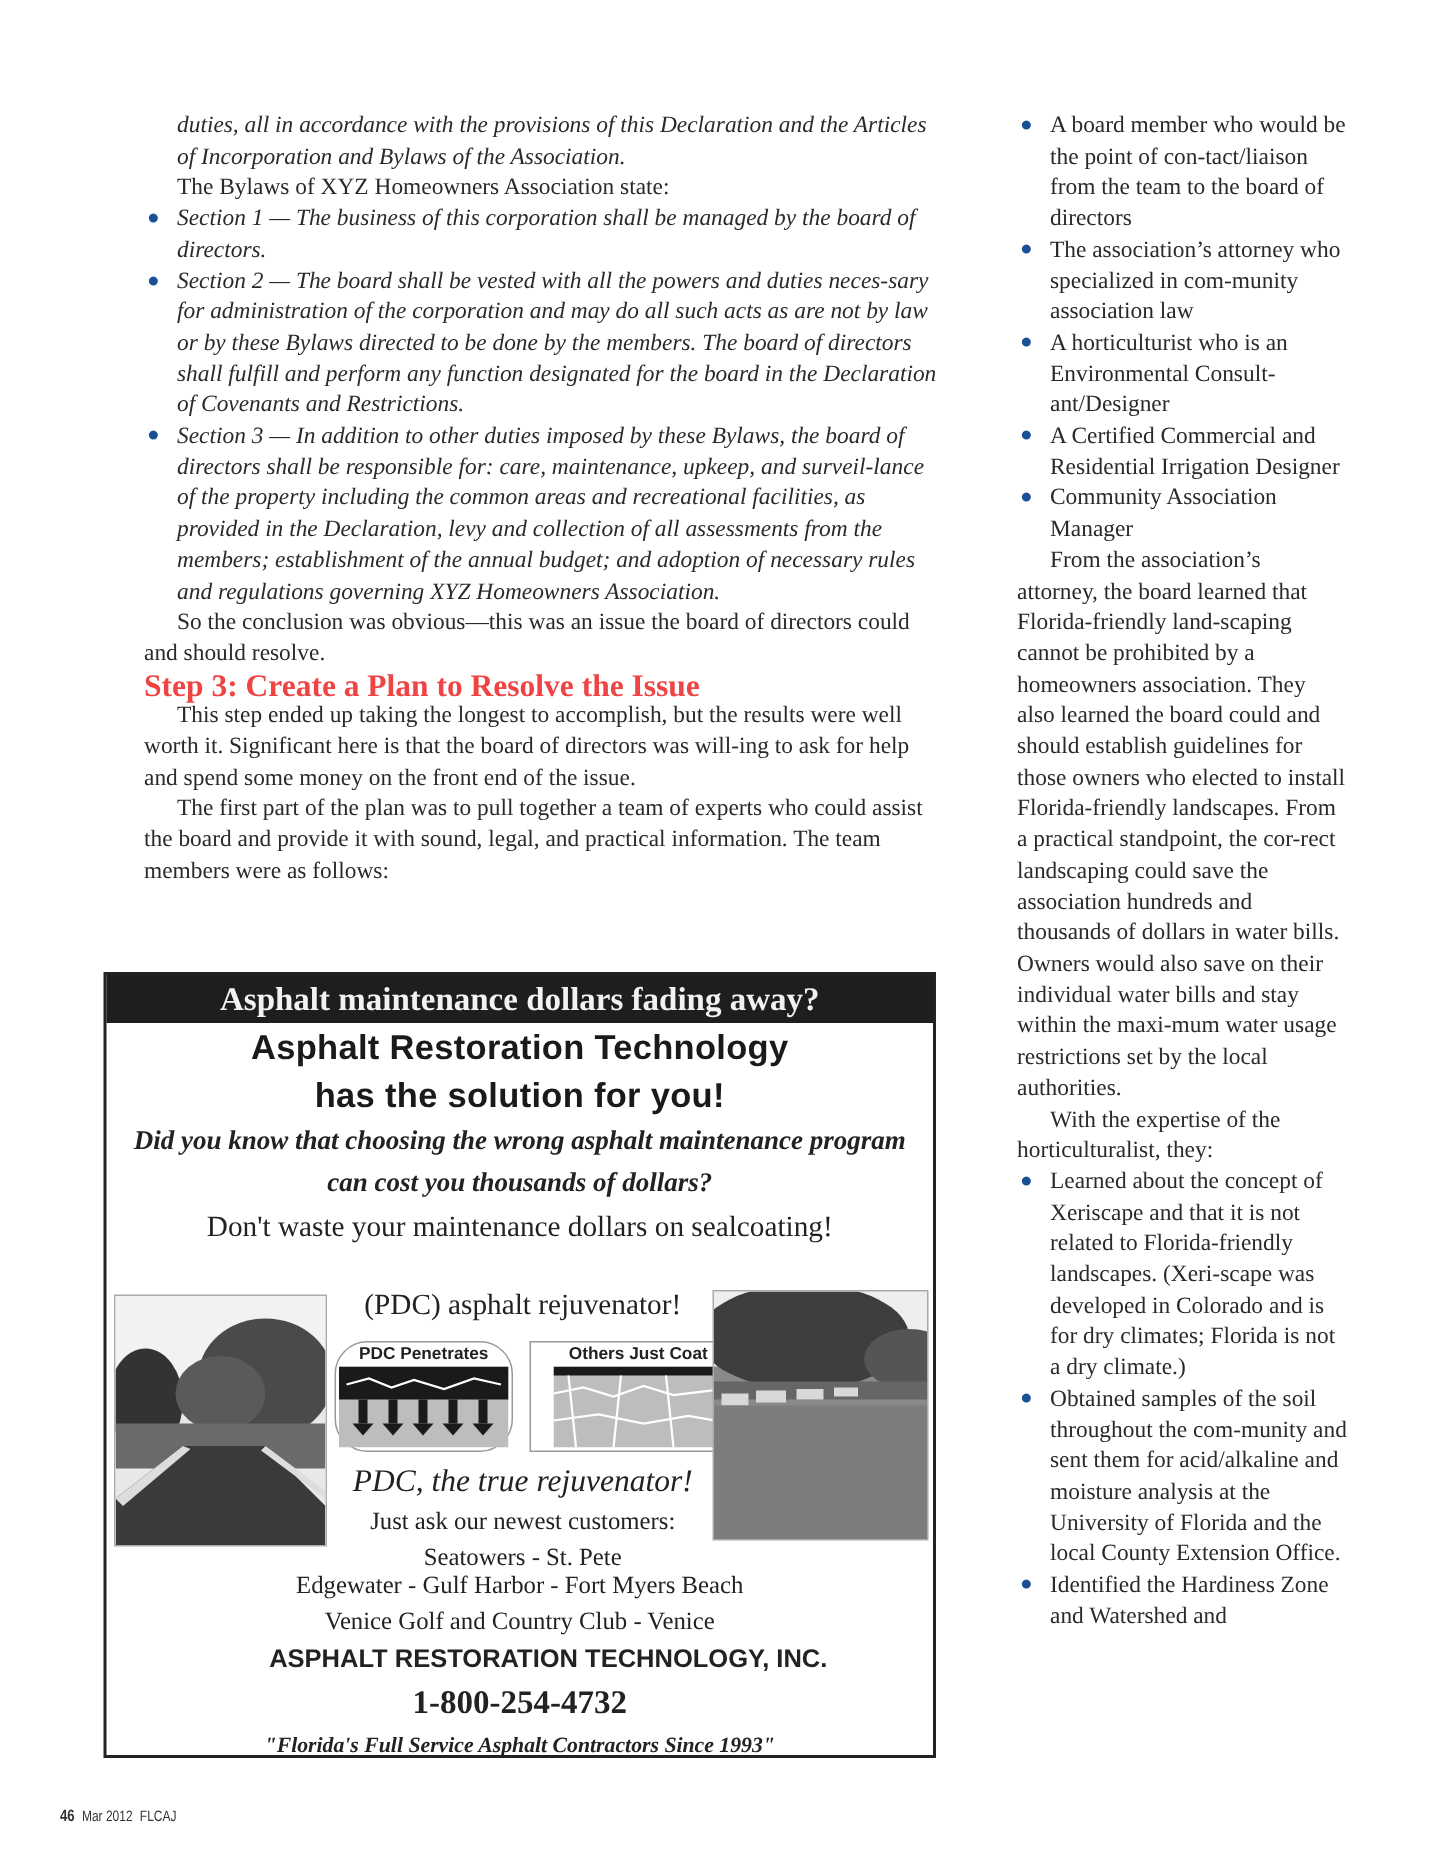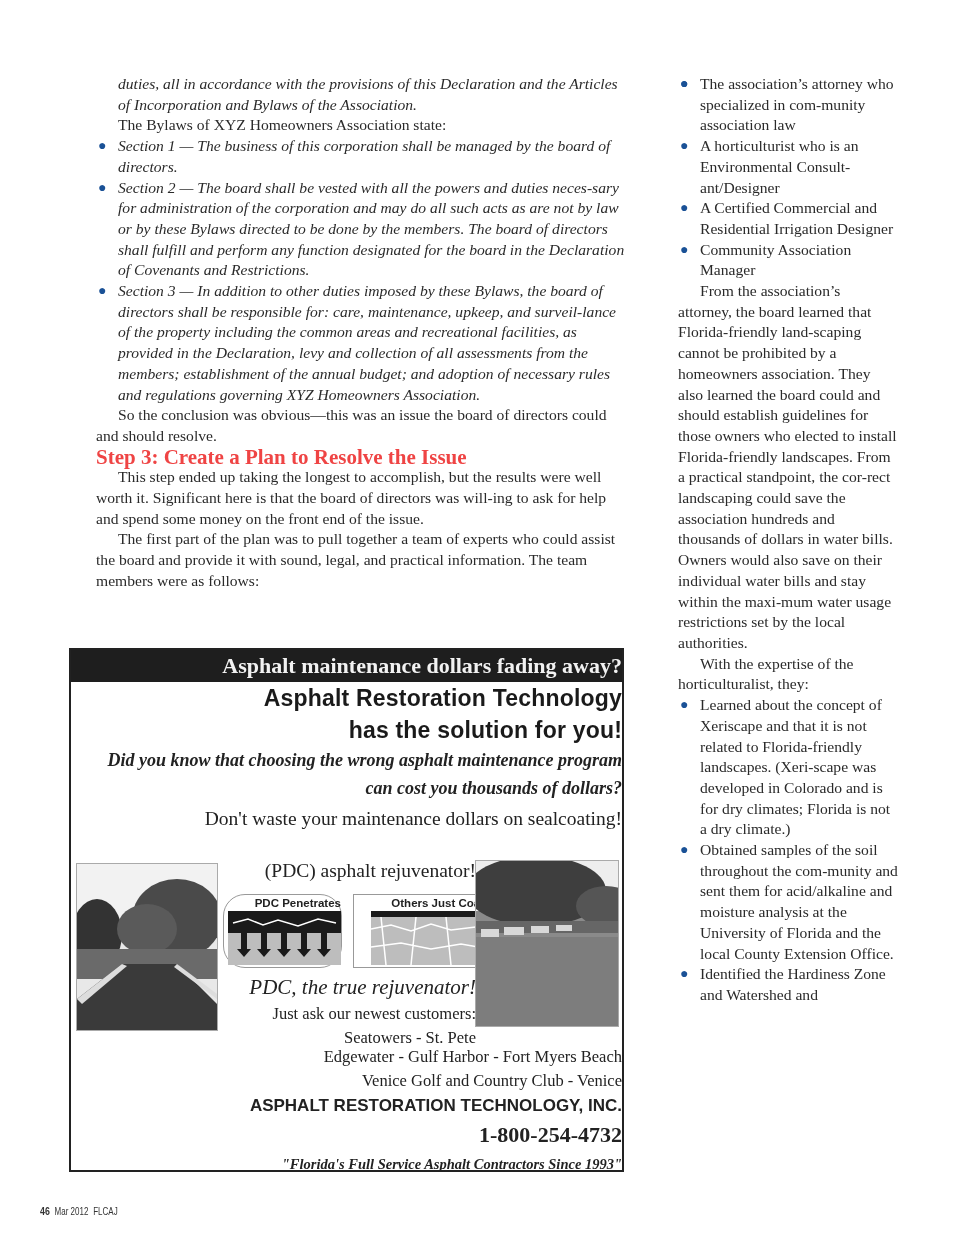--- a/index.html
+++ b/index.html
@@ -9,21 +9,21 @@
     .col-right { position: absolute; left: 678px; top: 74px; width: 220px; font-size: 15.6px; line-height: 20.7px; }
     p { margin: 0; }
     .ind { text-indent: 22px; }
     .it { font-style: italic; }
     .quote { padding-left: 22px; }
     ul { list-style: none; margin: 0; padding: 0; }
     ul li { position: relative; padding-left: 22px; }
     ul li .bullet { position: absolute; left: 2px; top: 0; color: #1a5196; font-size: 14px; }
     .heading { color: #ef4444; font-weight: bold; font-size: 21px; }
     .ad { position: absolute; left: 69px; top: 648px; width: 555px; height: 524px; border: 2px solid #222;
-          box-sizing: border-box; background: #fff; font-family: "Liberation Serif", serif; color: #222; text-align: right; }
+          box-sizing: border-box; background: #fff; font-family: "Liberation Serif", serif; color: #222; text-align: center; }
     .ad-band { background: #1e1e1e; color: #f2f2f2; font-weight: bold; font-size: 22px; height: 32px; line-height: 32px; }
     .ad-title { font-family: "Liberation Sans", "DejaVu Sans", sans-serif; font-weight: bold; font-size: 23px; line-height: 32px; letter-spacing: 0.2px; color: #1a1a1a; }
     .ad-q { font-style: italic; font-weight: bold; font-size: 18px; line-height: 28px; }
     .ad-body { font-size: 19.5px; line-height: 26px; }
     .photo { position: absolute; border: 1px solid #aaa; overflow: hidden; }
     .diagram { position: absolute; border: 1px solid #999; background: #fff; }
     .diagram .dlabel { font-family: "Liberation Sans", sans-serif; font-weight: bold; font-size: 11.5px; line-height: 16px; }
     .ad-center { position: absolute; left: 150px; width: 255px; }
     .ad-true { font-style: italic; font-weight: normal; font-size: 21px; }
     .ad-list { font-size: 16.5px; line-height: 24px; }
@@ -46,21 +46,21 @@
     <li><span class="bullet">●</span><span class="it">Section 3 — In addition to other duties imposed by these Bylaws, the board of directors shall be responsible for: care, maintenance, upkeep, and surveil-lance of the property including the common areas and recreational facilities, as provided in the Declaration, levy and collection of all assessments from the members; establishment of the annual budget; and adoption of necessary rules and regulations governing XYZ Homeowners Association.</span></li>
   </ul>
   <p class="ind">So the conclusion was obvious—this was an issue the board of directors could and should resolve.</p>
   <p class="heading">Step 3: Create a Plan to Resolve the Issue</p>
   <p class="ind">This step ended up taking the longest to accomplish, but the results were well worth it. Significant here is that the board of directors was will-ing to ask for help and spend some money on the front end of the issue.</p>
   <p class="ind">The first part of the plan was to pull together a team of experts who could assist the board and provide it with sound, legal, and practical information. The team members were as follows:</p>
 </div>
 
 <div class="col-right">
   <ul>
-    <li><span class="bullet">●</span></li>
+    <li><span class="bullet">●</span><span>A board member who would be the point of con-tact/liaison from the team to the board of directors</span></li>
     <li><span class="bullet">●</span><span>The association’s attorney who specialized in com-munity association law</span></li>
     <li><span class="bullet">●</span><span>A horticulturist who is an Environmental Consult-ant/Designer</span></li>
     <li><span class="bullet">●</span><span>A Certified Commercial and Residential Irrigation Designer</span></li>
     <li><span class="bullet">●</span><span>Community Association Manager</span></li>
   </ul>
   <p class="ind">From the association’s attorney, the board learned that Florida-friendly land-scaping cannot be prohibited by a homeowners association. They also learned the board could and should establish guidelines for those owners who elected to install Florida-friendly landscapes. From a practical standpoint, the cor-rect landscaping could save the association hundreds and thousands of dollars in water bills. Owners would also save on their individual water bills and stay within the maxi-mum water usage restrictions set by the local authorities.</p>
   <p class="ind">With the expertise of the horticulturalist, they:</p>
   <ul>
     <li><span class="bullet">●</span><span>Learned about the concept of Xeriscape and that it is not related to Florida-friendly landscapes. (Xeri-scape was developed in Colorado and is for dry climates; Florida is not a dry climate.)</span></li>
     <li><span class="bullet">●</span><span>Obtained samples of the soil throughout the com-munity and sent them for acid/alkaline and moisture analysis at the University of Florida and the local County Extension Office.</span></li>

